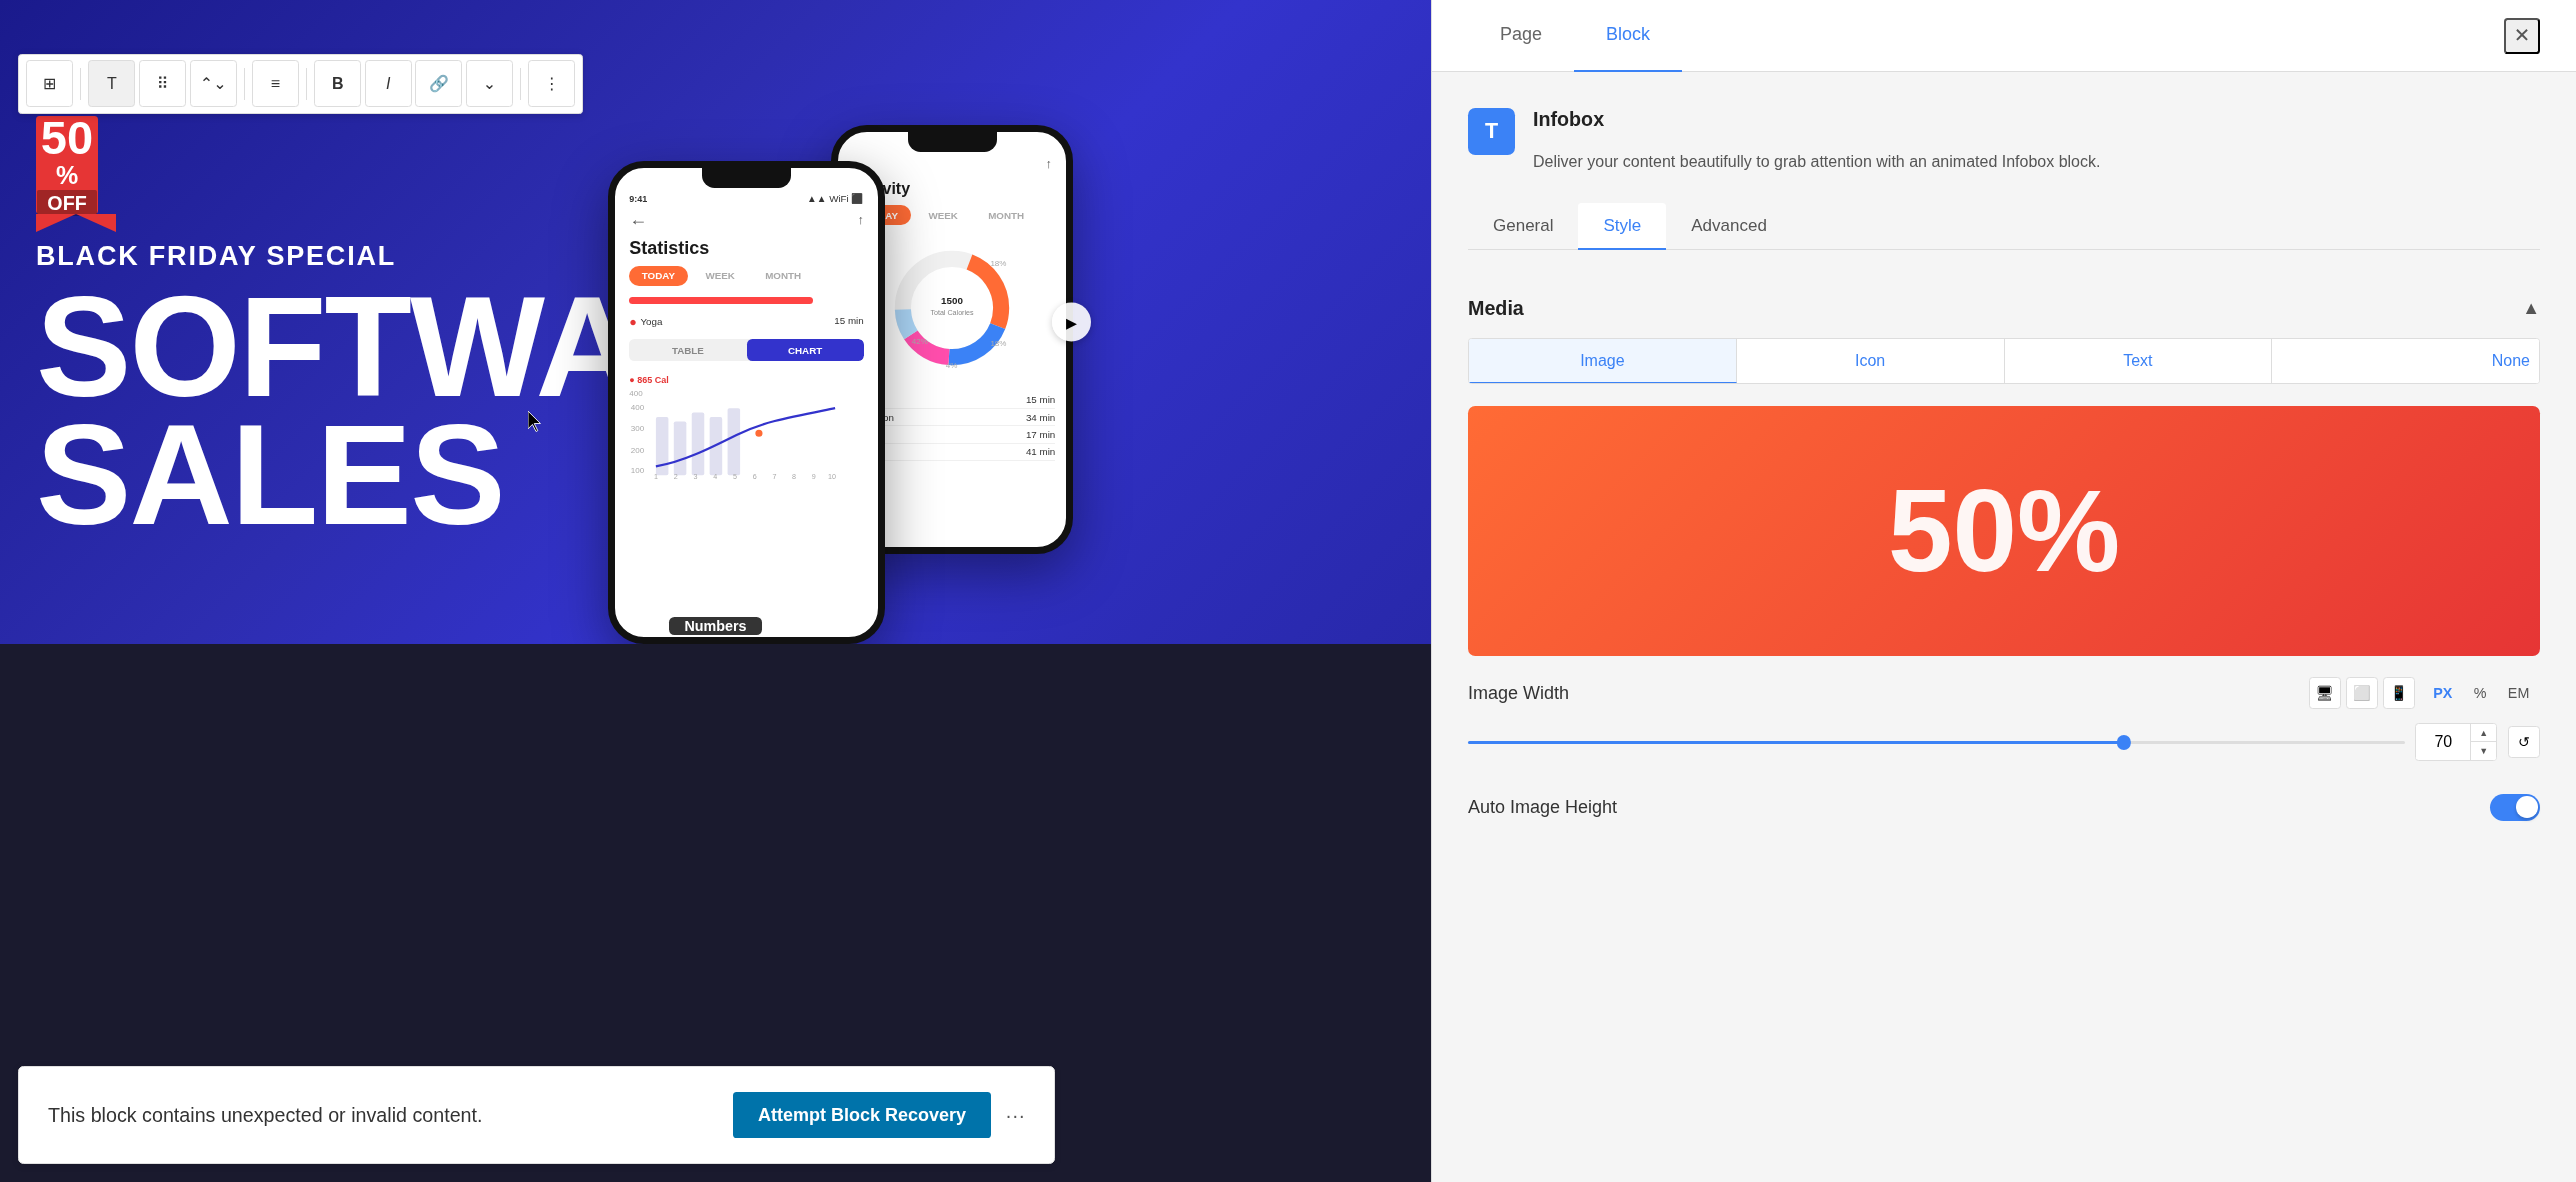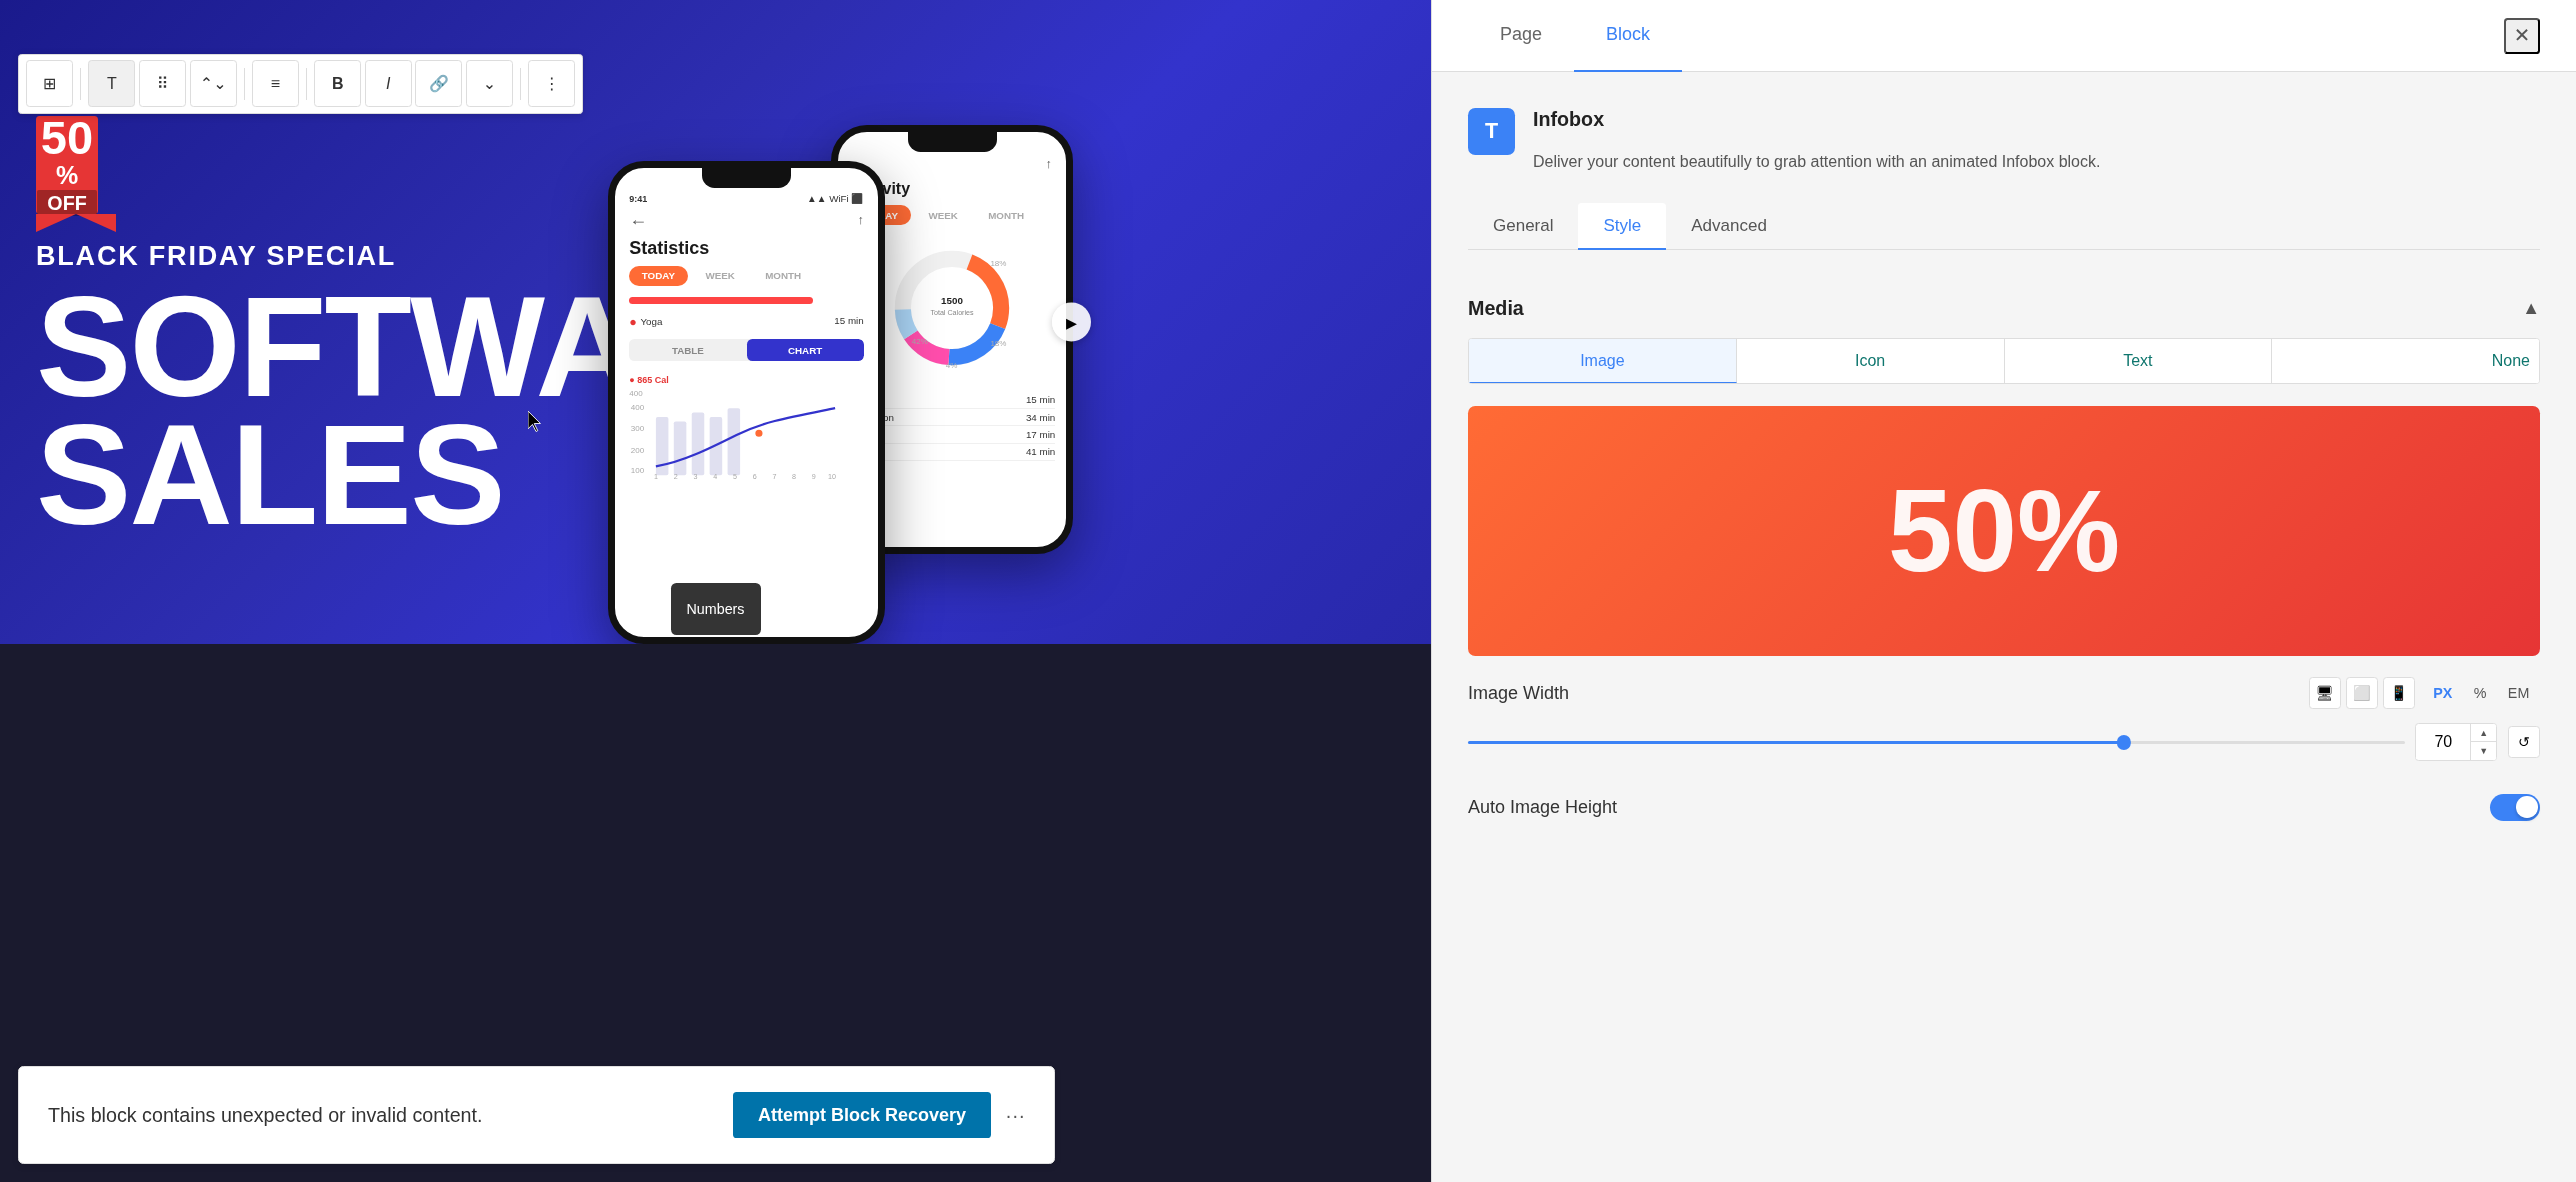--- a/index.html
+++ b/index.html
@@ -262,24 +262,24 @@
     .mini-chart { padding: 0 14.3px; }
 
     
     .numbers-tooltip {
       position: absolute;
       bottom: 9px;
       left: 50%;
       transform: translateX(-50%);
       background: rgba(30,30,30,0.9);
       color: white;
-      padding: 18px 16px;
+      padding: 1px 16px;
       border-radius: 5.4px;
       font-size: 14.3px;
-      font-weight: 400;
+      font-weight: 700;
       white-space: nowrap;
       z-index: 20;
     }
 
     
     .nav-arrow {
       position: absolute;
       right: 340px;
       top: 50%;
       transform: translateY(-50%);
@@ -485,21 +485,21 @@
     }
 
     .media-type-btn {
       flex: 1;
       padding: 12.5px 9px;
       text-align: center;
       font-size: 16px;
       cursor: pointer;
       border: none;
       background: white;
-      color: #0f766e;
+      color: #3b82f6;
       border-right: 0.9px solid #ddd;
     }
     .media-type-btn:last-child { border-right: none; text-align: right; }
     .media-type-btn.active {
       background: #eff6ff;
       color: #3b82f6;
       border-bottom: 1.8px solid #3b82f6;
     }
 
     

